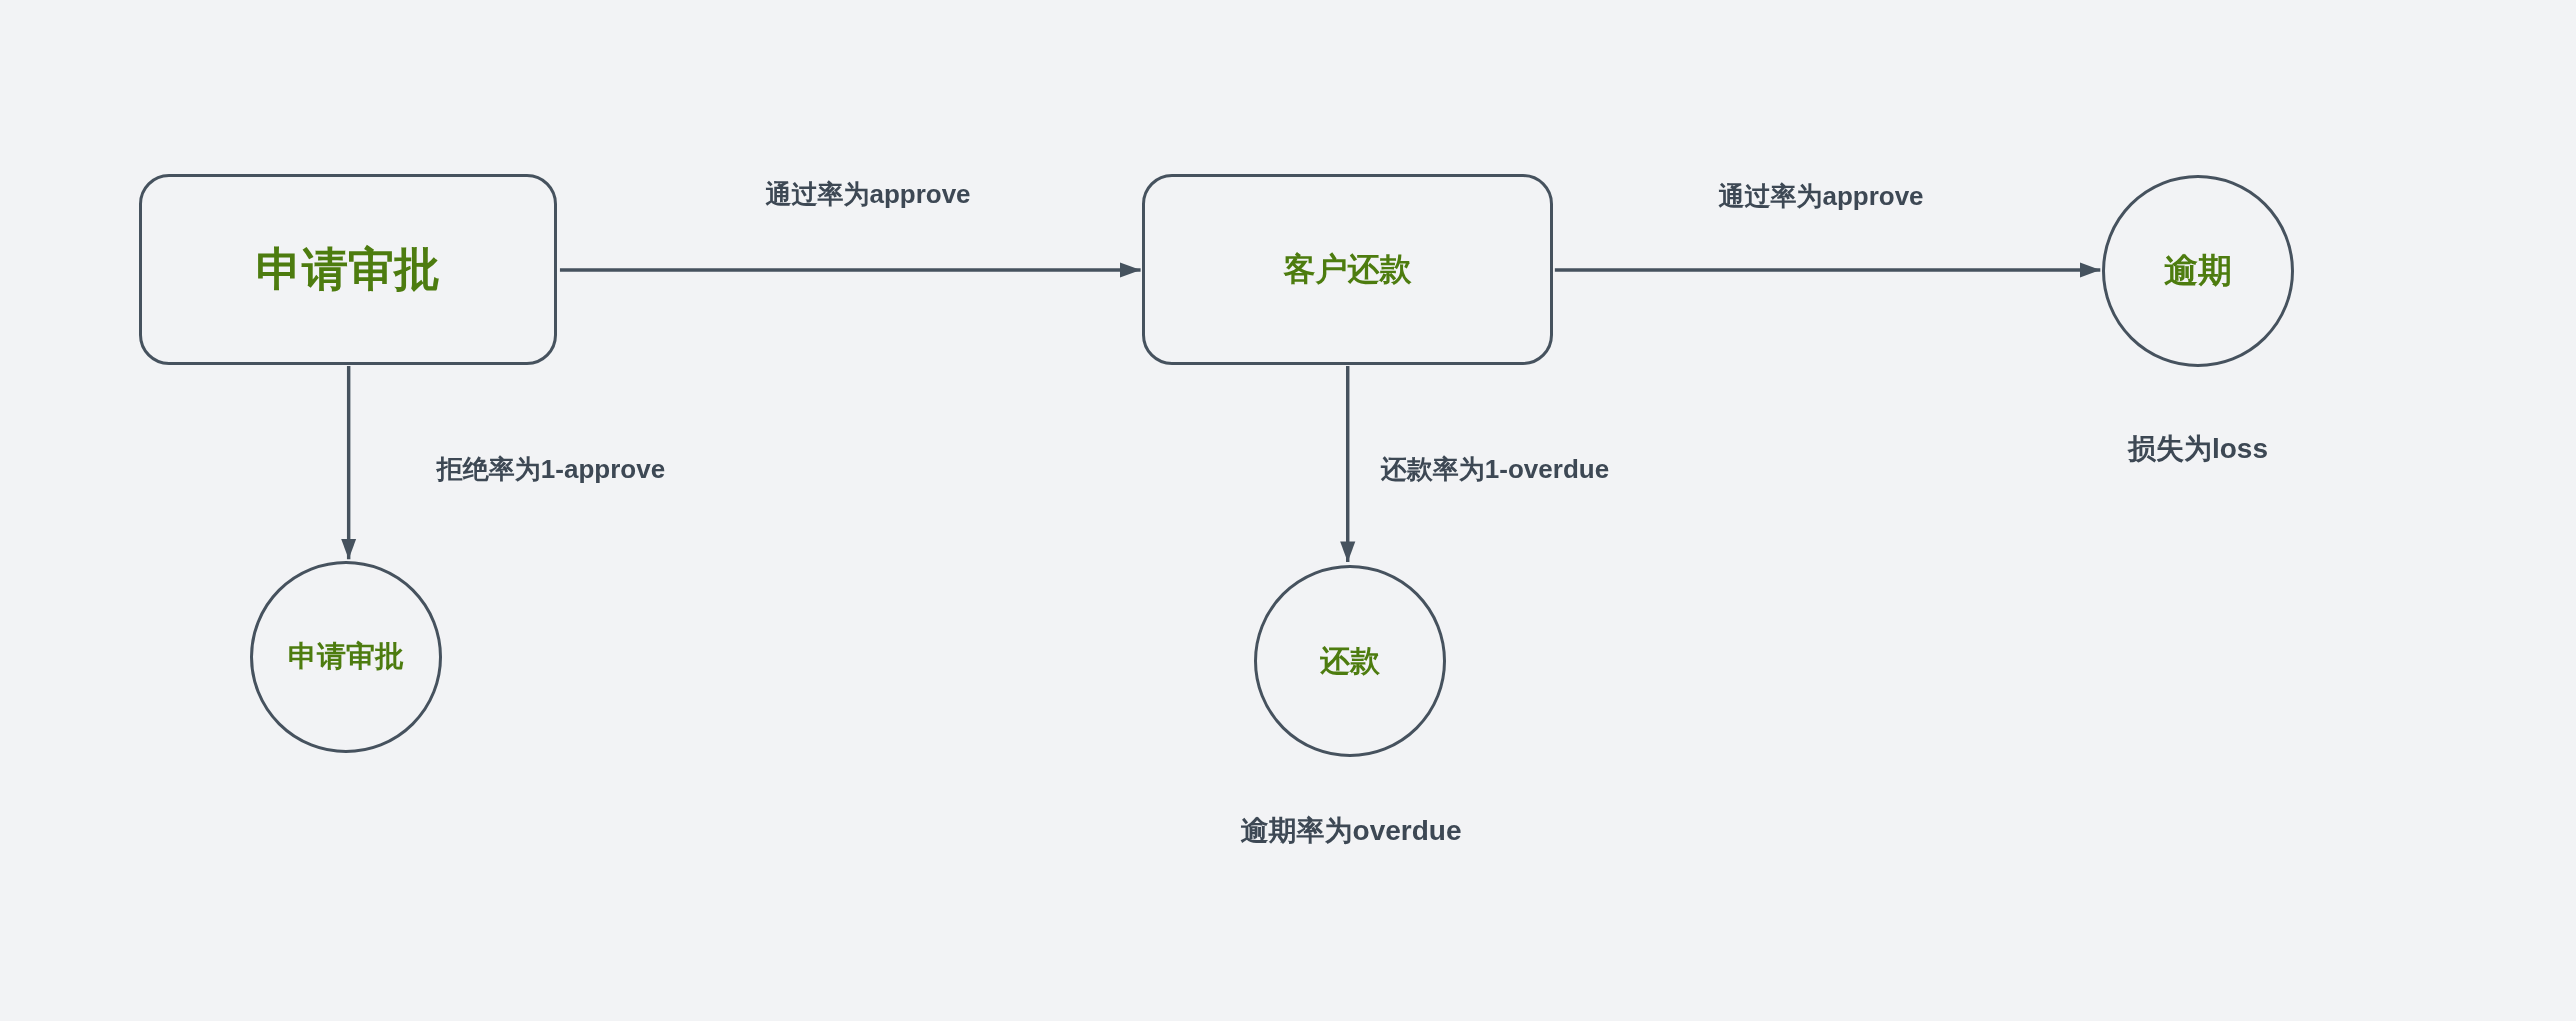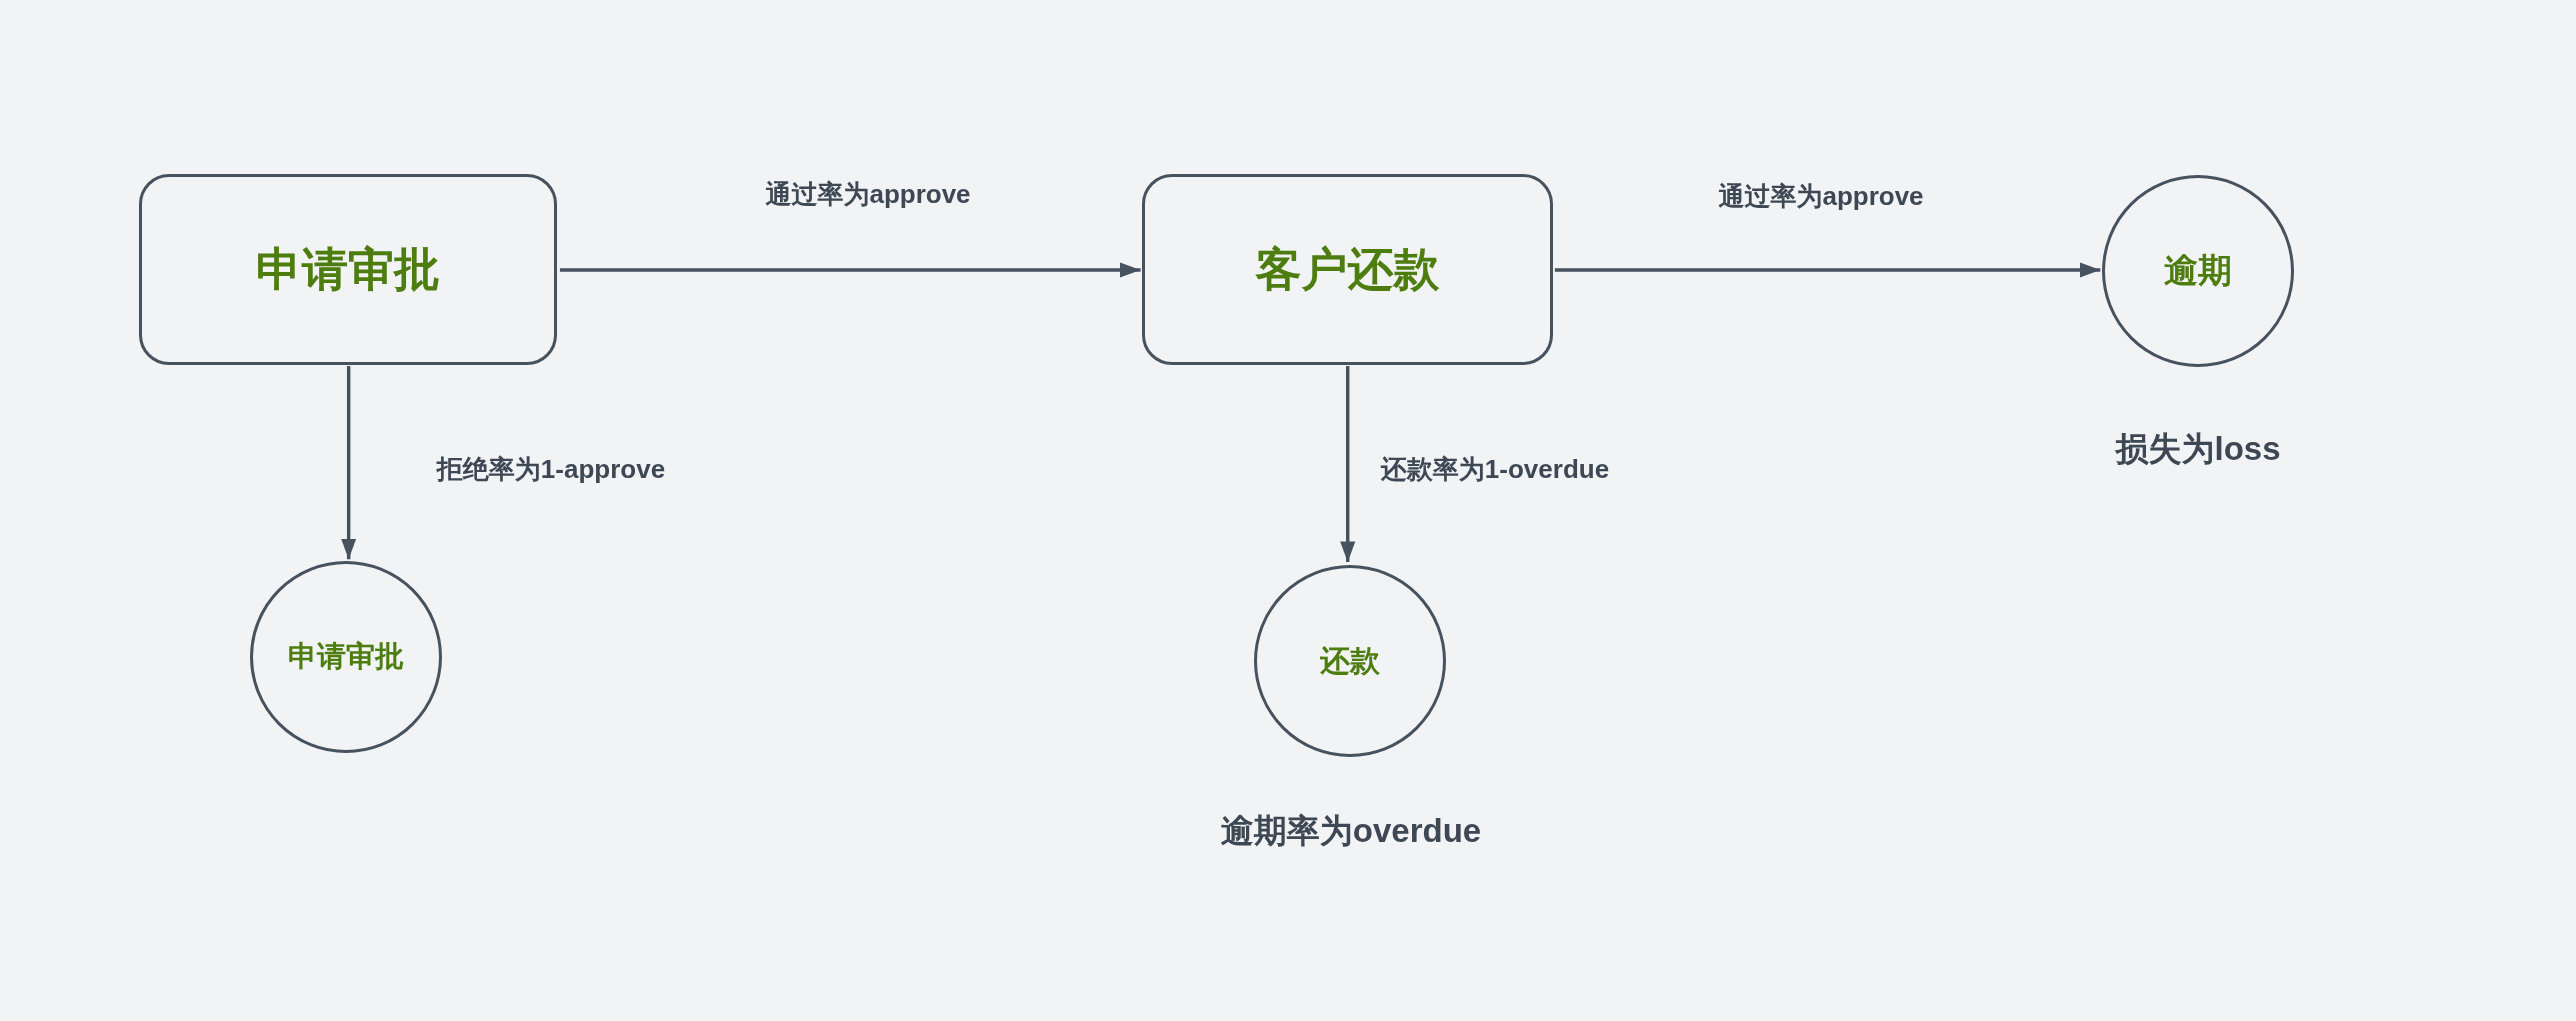--- a/index.html
+++ b/index.html
@@ -35,34 +35,34 @@
     align-items: center;
     justify-content: center;
     color: #4d7c0f;
     font-weight: bold;
     text-align: center;
   }
   .node.rect { border-radius: 30px; }
   .node.circle { border-radius: 50%; }
 
   #node-approval   { left: 139px;  top: 174px; width: 418px; height: 191px; font-size: 46px; }
-  #node-repayment  { left: 1142px; top: 174px; width: 411px; height: 191px; font-size: 46px; align-items: center; }
+  #node-repayment  { left: 1142px; top: 174px; width: 411px; height: 191px; font-size: 32px; align-items: center; }
   #node-overdue    { left: 2102px; top: 175px; width: 192px; height: 192px; font-size: 34px; }
   #node-reject     { left: 250px;  top: 561px; width: 192px; height: 192px; font-size: 29px; }
   #node-repay      { left: 1254px; top: 565px; width: 192px; height: 192px; font-size: 30px; }
 
   .edge-label, .caption {
     position: absolute;
     transform: translate(-50%, -50%);
     font-weight: bold;
     color: #3d4854;
     white-space: nowrap;
   }
   .edge-label { font-size: 26px; }
-  .caption    { font-size: 33px; }
+  .caption    { font-size: 28px; }
 
   #label-pass    { left: 868px; top: 194px; }
   #label-overdue { left: 1821px; top: 196px; }
   #label-reject  { left: 551px;  top: 469px; }
   #label-repay   { left: 1495px; top: 469px; }
 
   #caption-loss    { left: 2198px; top: 449px; }
   #caption-revenue { left: 1351px; top: 831px; }
 </style>
 </head>

